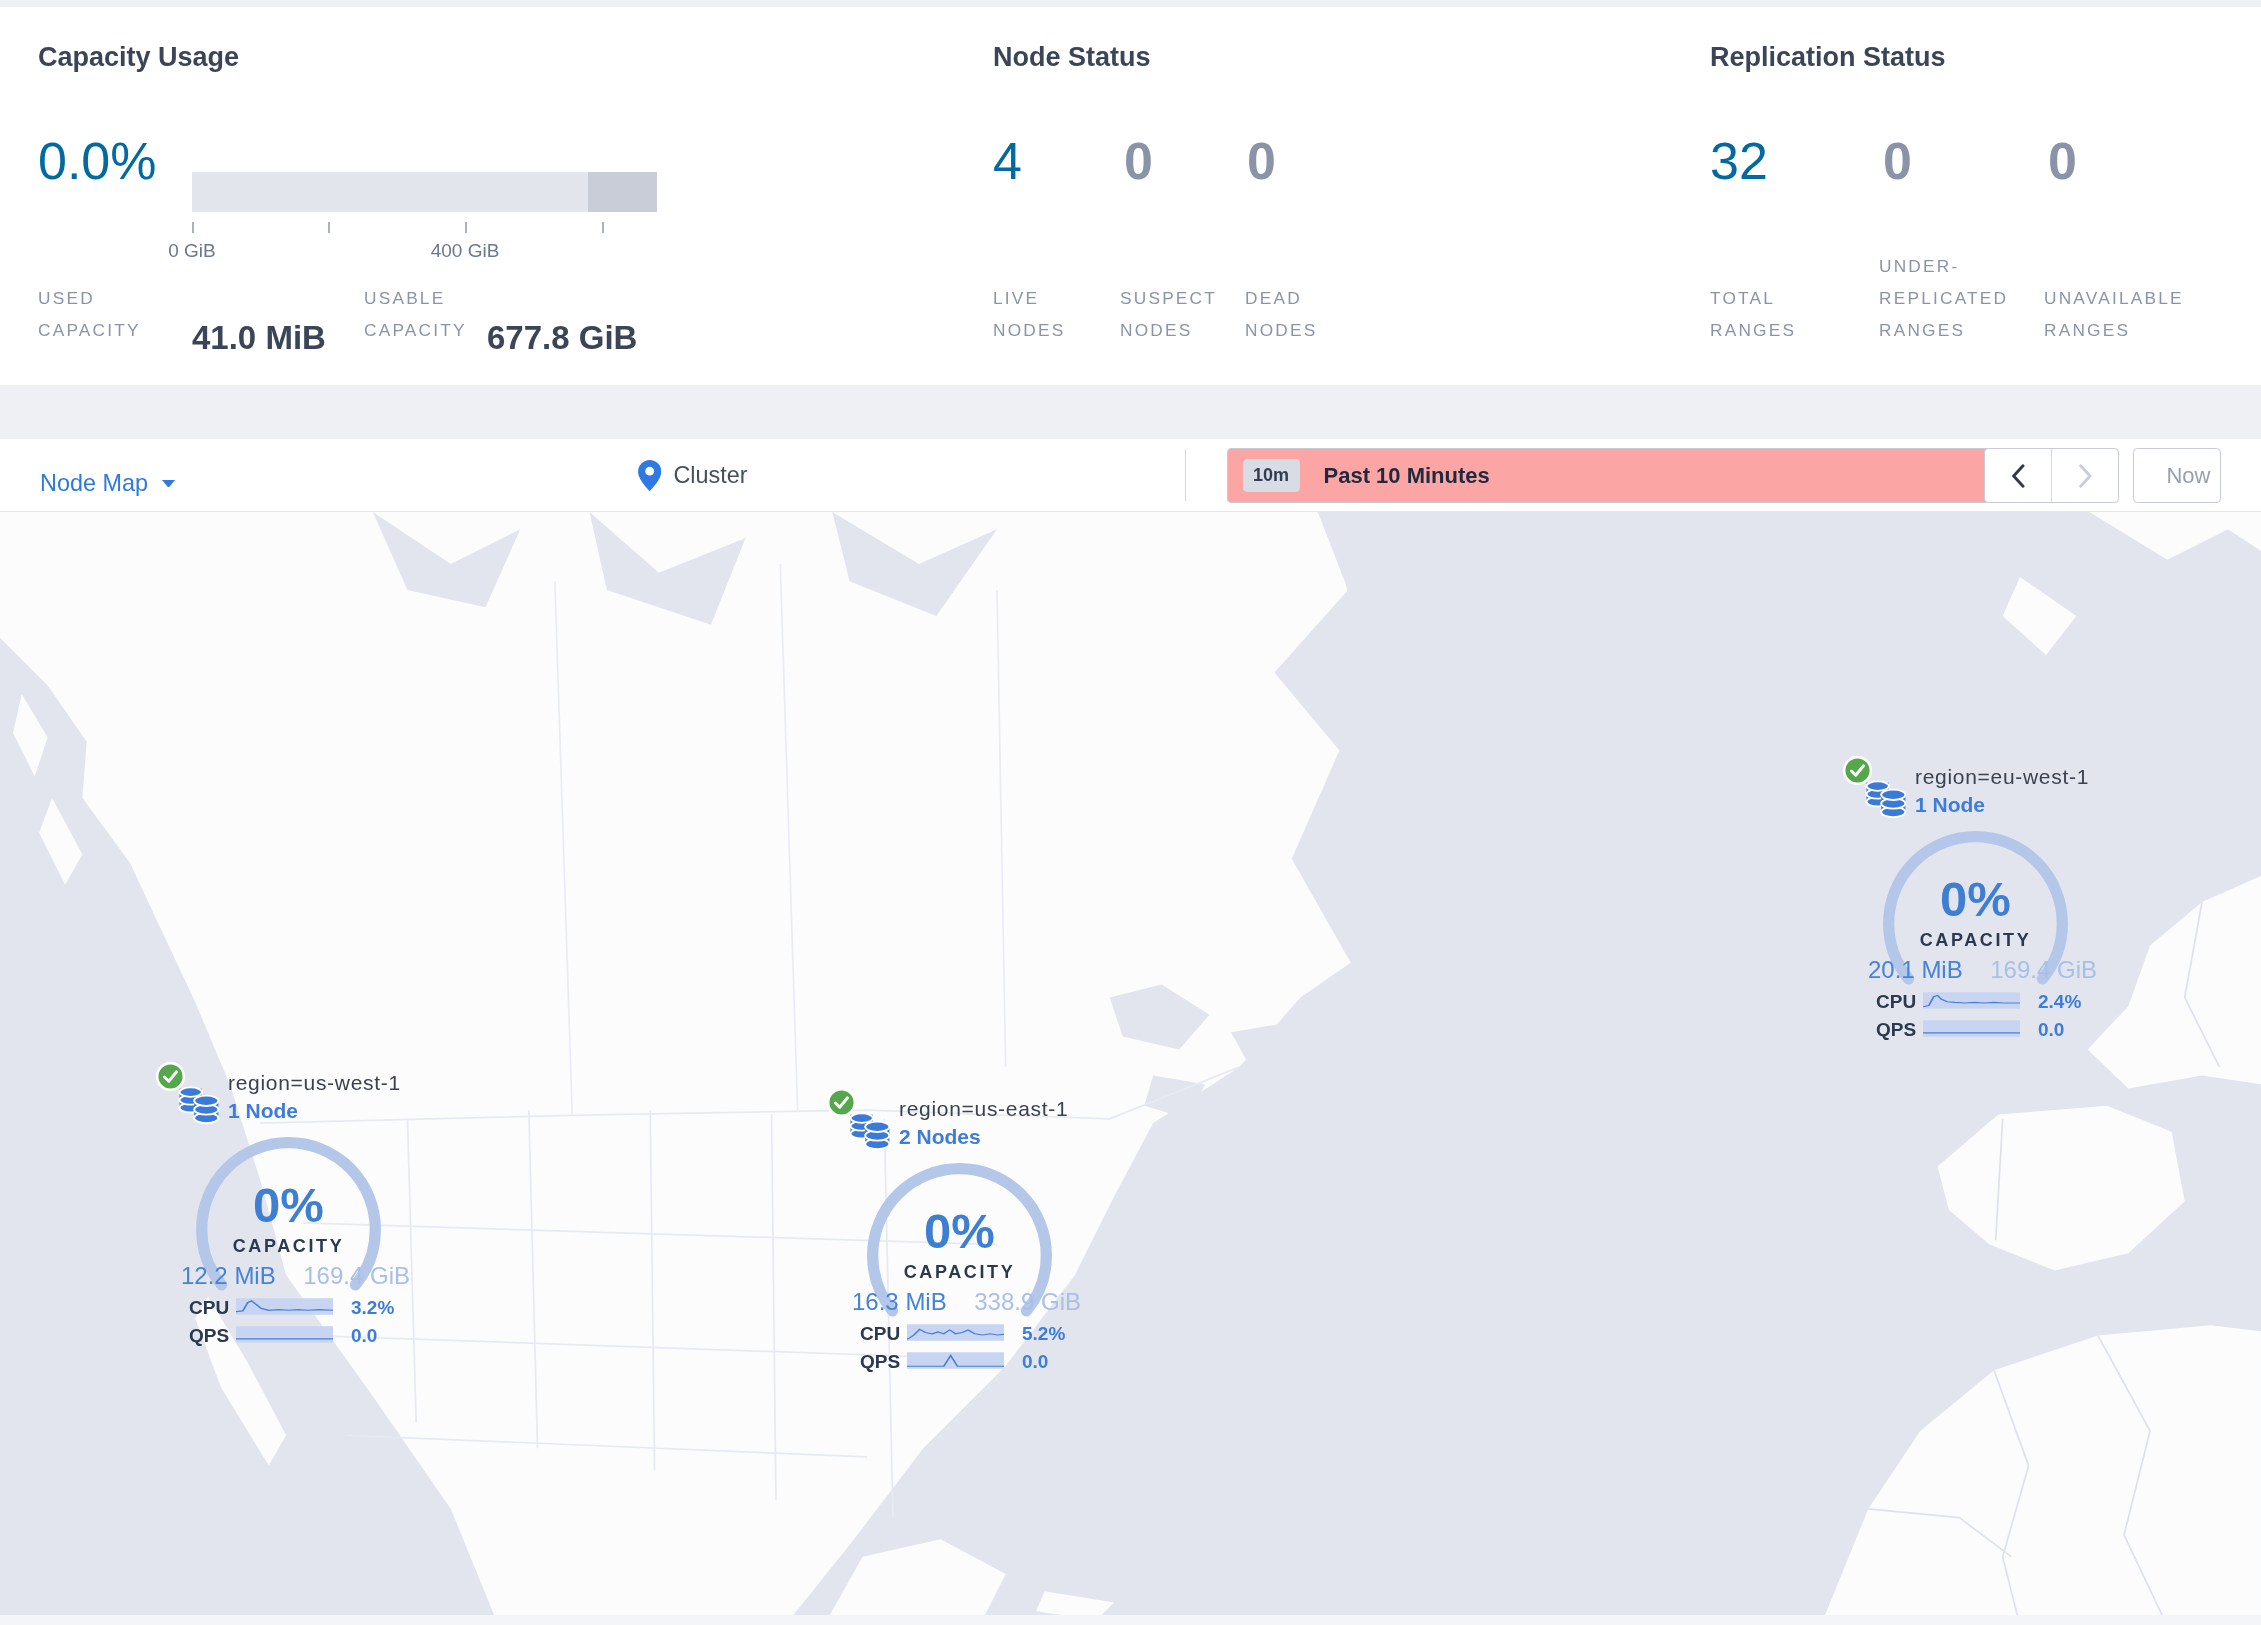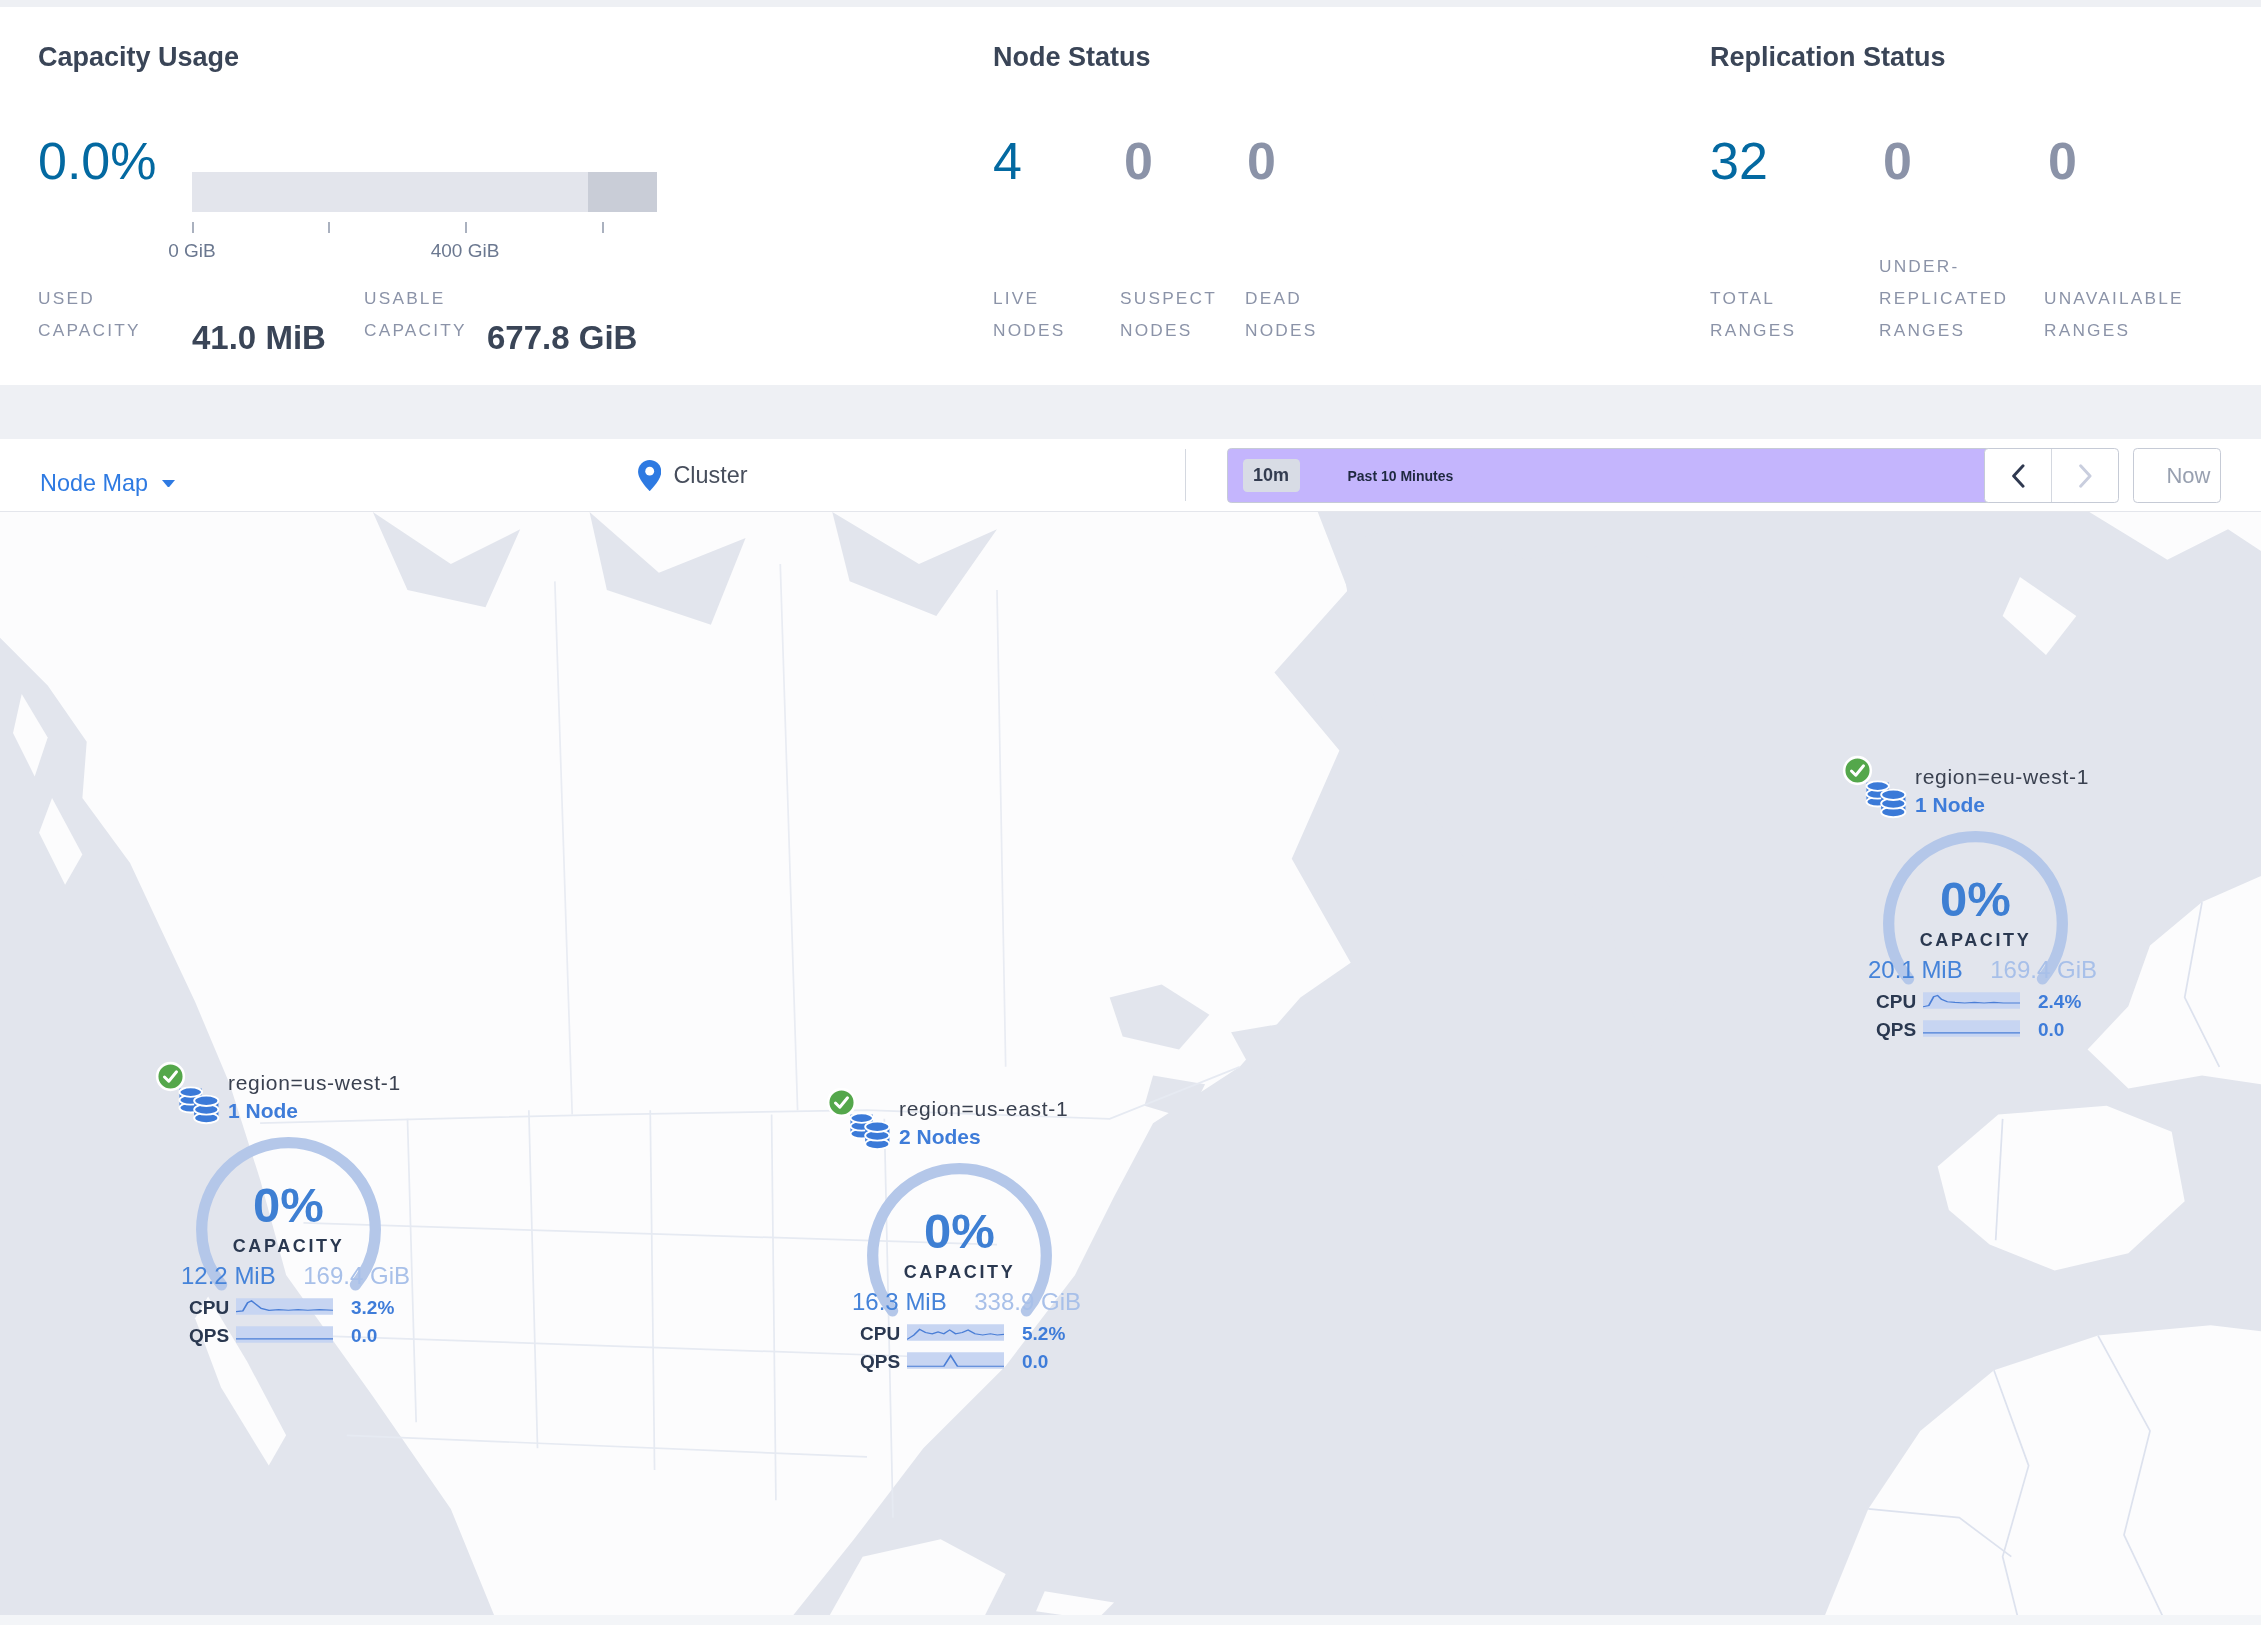--- a/index.html
+++ b/index.html
@@ -22,25 +22,25 @@
 
   
   .toolbar { position:absolute; left:0; top:439px; width:2261px; height:73px; background:#ffffff;
     border-bottom:0.9px solid #e4e6ec; }
   .view-selector { position:absolute; left:40px; top:8px; height:73px; display:flex; align-items:center;
     gap:14px; cursor:pointer; }
   .view-selector span { font-size:23.4px; color:#2e7ae2; }
   .breadcrumb { position:absolute; left:638px; top:0; height:73px; display:flex; align-items:center; gap:12px; }
   .breadcrumb span { font-size:23.4px; color:#474e5c; }
   .tb-divider { position:absolute; left:1185px; top:10.4px; width:0.9px; height:52px; background:#d4d8e0; }
-  .time-box { position:absolute; left:1227px; top:448px; width:852px; height:55px; background:#c4b5fd;
-    border:0.9px solid #c6cbd6; border-radius:4.3px; display:flex; align-items:center; cursor:pointer;gap:24px; }
+  .time-box { position:absolute; left:1227px; top:448px; width:852px; height:55px; background:#fca5a5;
+    border:0.9px solid #c6cbd6; border-radius:4.3px; display:flex; align-items:center; cursor:pointer; }
   .time-badge { margin-left:14.7px; background:#d8dce5; border-radius:4.3px; padding:6px 10.4px;
     font-size:18px; font-weight:700; color:#333c50; }
-  .time-label { margin-left:24px; font-size:14px; font-weight:700; color:#1f2940; }
+  .time-label { margin-left:24px; font-size:22px; font-weight:700; color:#1f2940; }
   .time-caret { margin-left:auto; margin-right:22.5px; }
   .arrow-group { position:absolute; left:1984px; top:448px; width:135px; height:55px;
     border:0.9px solid #c6cbd6; border-radius:4.3px; background:#fff; display:flex; }
   .arrow-btn { flex:1; display:flex; align-items:center; justify-content:center; cursor:pointer; }
   .arrow-btn.prev { border-right:0.9px solid #d4d8e0; color:#2f3950; }
   .arrow-btn.next { color:#c9cede; }
   .now-btn { position:absolute; left:2133px; top:448px; width:88px; height:55px; border:0.9px solid #c6cbd6;
     border-radius:4.3px; background:#fff; font-size:22px; color:#98a0b0; display:flex;
     align-items:center; justify-content:center; cursor:pointer;padding-left:23px; }
 

